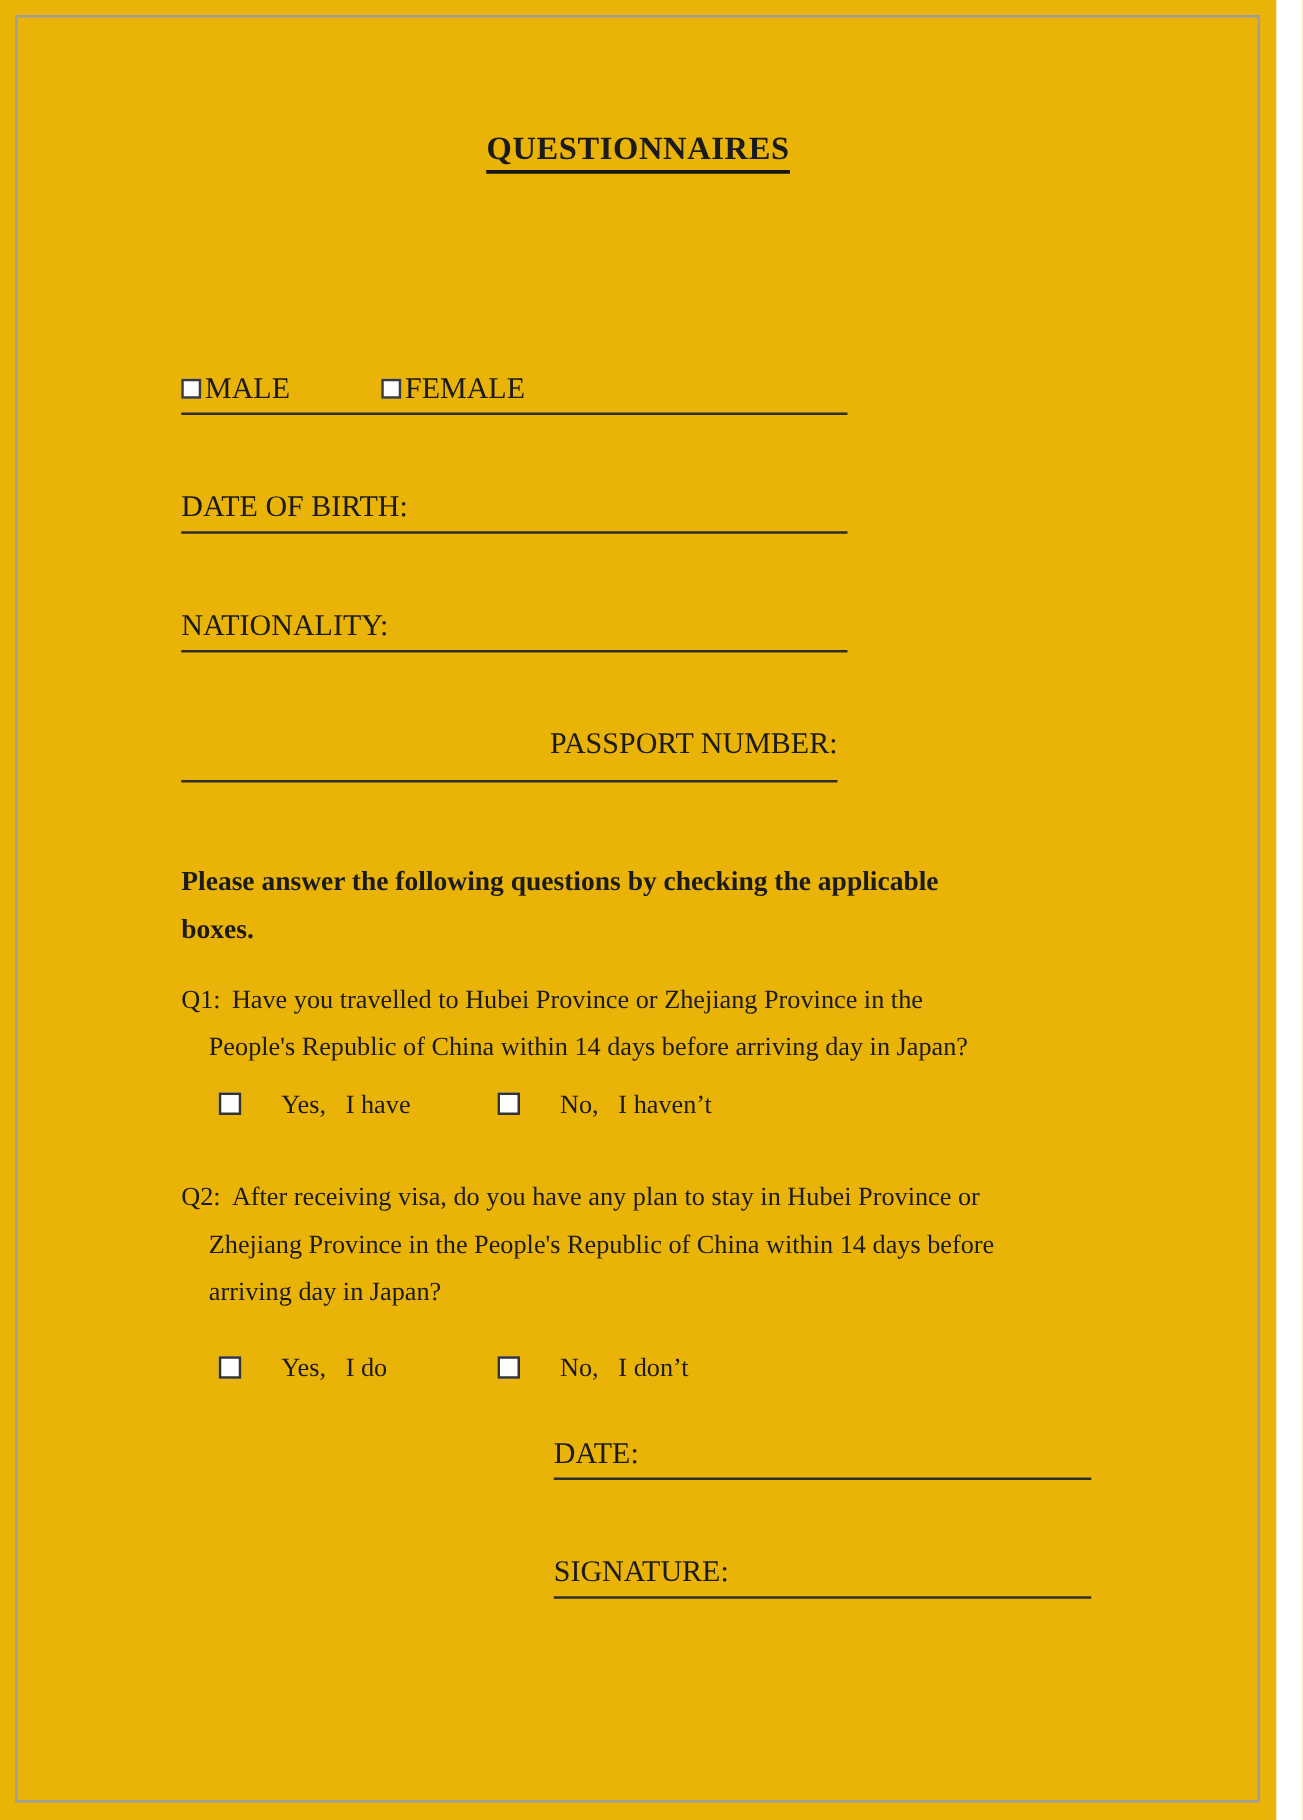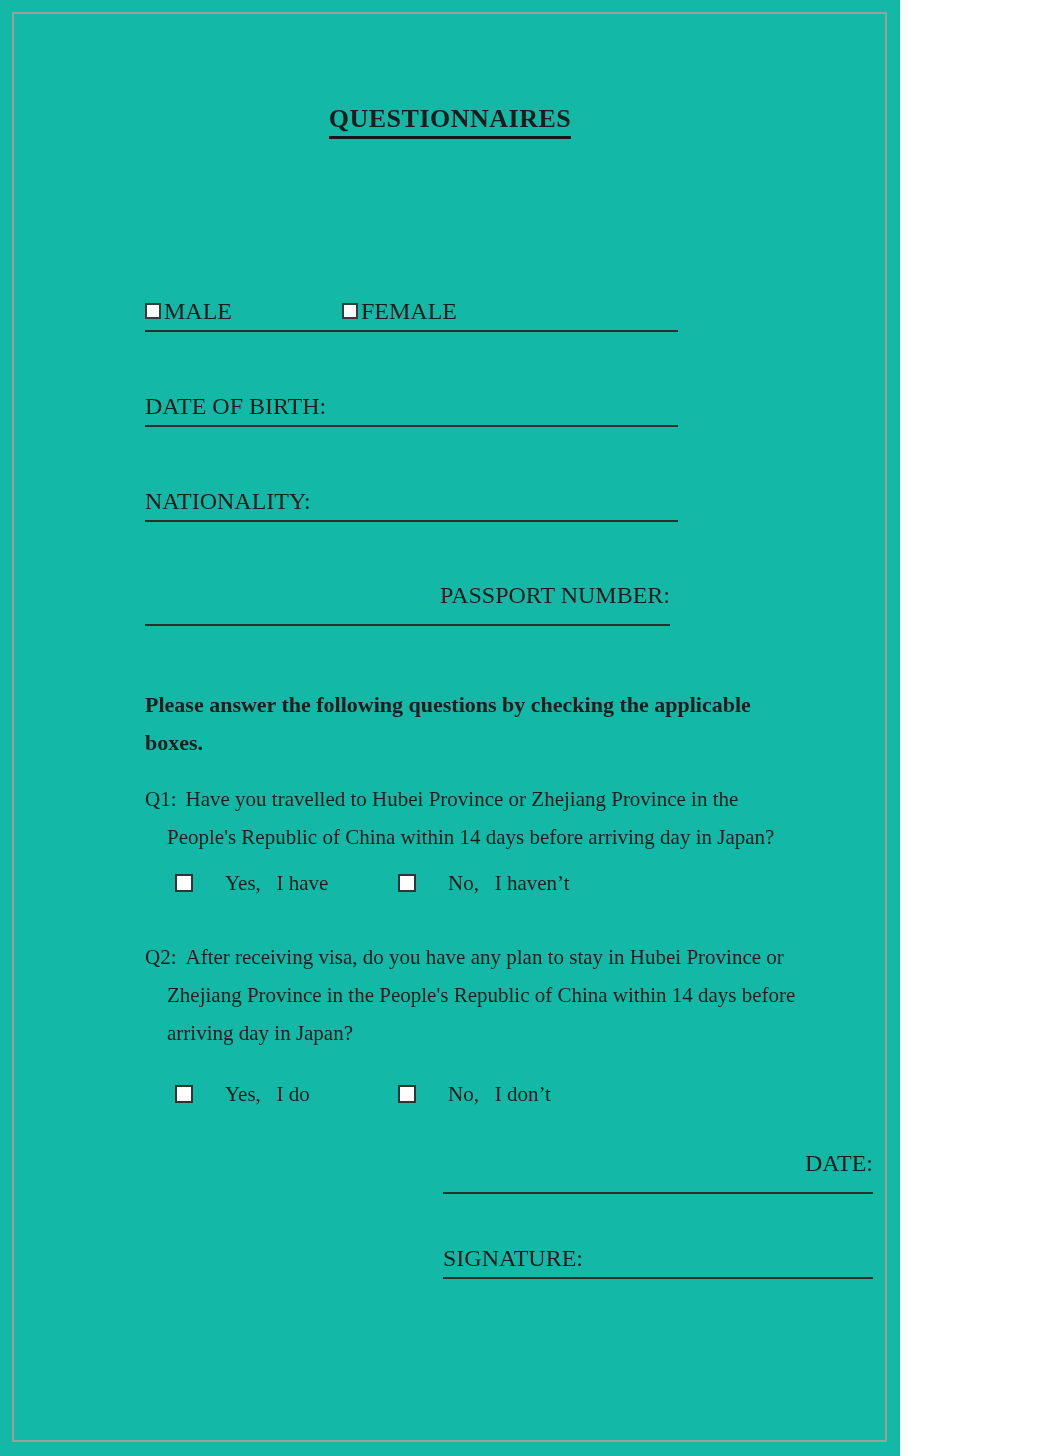--- a/index.html
+++ b/index.html
@@ -2,23 +2,23 @@
 <html><head>
 <meta charset="utf-8">
 <style>
   html, body {
     margin: 0;
     padding: 0;
     background: #ffffff;
   }
   .page {
     position: relative;
-    width: 900px;
+    width: 1021px;
     height: 1456px;
-    background: #14b8a6;
+    background: #eab308;
     font-family: "Liberation Serif", "DejaVu Serif", serif;
     color: #1b1b1b;
     overflow: hidden;
   }
   .frame {
     position: absolute;
     left: 12px;
     top: 12px;
     right: 13px;
     bottom: 14px;
@@ -51,30 +51,30 @@
   }
   .field-row .blank {
     flex: 1 1 auto;
     min-height: 10px;
   }
   .row-name        { top: 204px; left: 145px; width: 533px; }
   .row-gender      { top: 297px; left: 145px; width: 533px; align-items: center; }
   .row-dob         { top: 392px; left: 145px; width: 533px; }
   .row-nationality { top: 487px; left: 145px; width: 533px; }
   .row-passport    { top: 581px; left: 145px; width: 525px; flex-direction: column; }
-  .row-date        { top: 1149px; left: 443px; width: 430px; flex-direction: column; }
+  .row-date        { top: 1149px; left: 443px; width: 430px; }
   .row-signature   { top: 1244px; left: 443px; width: 430px; }
 
   .gender-opt {
     display: flex;
     align-items: center;
     gap: 3px;
     text-align: center;
   }
-  .gender-opt.female { margin-left: 110px; }
+  .gender-opt.female { margin-left: 73px; }
   .cb-small {
     width: 16px;
     height: 16px;
     border: 2px solid #3a3a3a;
     background: #fdfdfd;
     display: inline-block;
     box-sizing: border-box;
     flex: 0 0 auto;
   }
 

